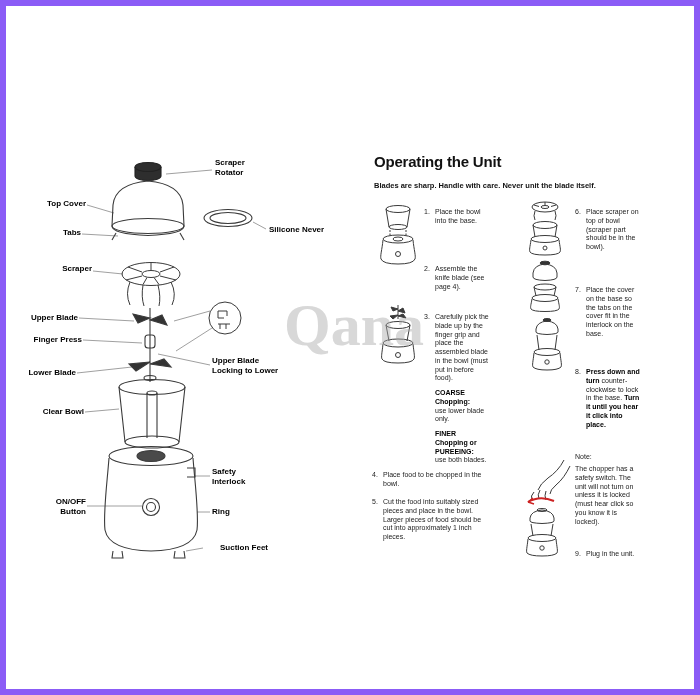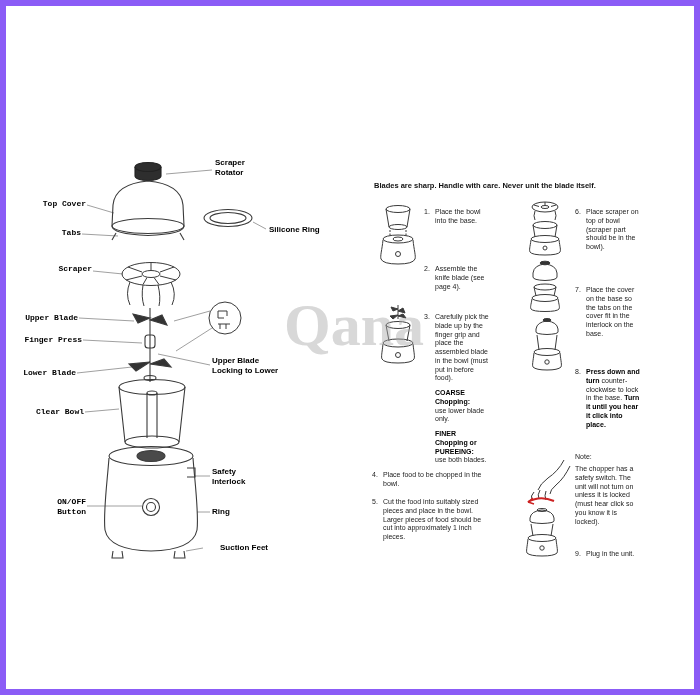--- a/index.html
+++ b/index.html
@@ -18,21 +18,21 @@
   }
 
   
   .diagram { position:absolute; left:0; top:0; width:360px; height:610px; }
   .diagram svg { position:absolute; left:0; top:0; }
   .dlabel {
     position:absolute;
     font-size:8px; font-weight:bold; color:#000;
     line-height:1.3; white-space:pre-line;
   }
-  .dlabel.r { text-align:right;font-family:Liberation Mono, monospace; }
+  .dlabel.r { text-align:right; }
 
   
   .instructions { position:absolute; left:366px; top:147px; width:305px; height:480px; }
   .ins-title { position:absolute; left:2px; top:0; font-size:15px; font-weight:bold; letter-spacing:-0.2px; }
   .ins-warning { position:absolute; left:2px; top:28px; font-size:7.5px; font-weight:bold; }
   .illu { position:absolute; }
   .step {
     position:absolute; display:flex;
     font-size:7px; line-height:1.25; color:#222;
   }
@@ -142,38 +142,39 @@
         <path d="M181 462 h8 v9 h-8"></path>
         <path d="M107 545 l-1 7 h11 l-1 -7"></path>
         <path d="M169 545 l-1 7 h11 l-1 -7"></path>
       </g>
     </svg>
 
     <div class="dlabel" style="left:209px; top:152px;">Scraper
 Rotator</div>
     <div class="dlabel r" style="left:28px;  top:193px; width:52px;">Top Cover</div>
     <div class="dlabel r" style="left:28px;  top:222px; width:47px;text-align:right;">Tabs</div>
-    <div class="dlabel" style="left:263px; top:219px;">Silicone Ring</div>
+    <div class="dlabel" style="left:263px; top:219px;">Silicone Never</div>
     <div class="dlabel r" style="left:28px;  top:258px; width:58px;">Scraper</div>
     <div class="dlabel r" style="left:8px;   top:307px; width:64px;">Upper Blade</div>
     <div class="dlabel r" style="left:8px;   top:329px; width:68px;">Finger Press</div>
     <div class="dlabel r" style="left:8px;   top:362px; width:62px;">Lower Blade</div>
     <div class="dlabel" style="left:206px; top:350px;">Upper Blade
 Locking to Lower</div>
     <div class="dlabel r" style="left:8px;   top:401px; width:70px;">Clear Bowl</div>
     <div class="dlabel" style="left:206px; top:461px;">Safety
 Interlock</div>
     <div class="dlabel r" style="left:18px;  top:491px; width:62px;">ON/OFF
 Button</div>
     <div class="dlabel" style="left:206px; top:501px;">Ring</div>
     <div class="dlabel" style="left:214px; top:537px;">Suction Feet</div>
   </div>
 
   <div class="instructions">
 
+    <div class="ins-title">Operating the Unit</div>
     <div class="ins-warning">Blades are sharp. Handle with care. Never unit the blade itself.</div>
 
     <svg class="illu" style="left:6px; top:50px;" width="40" height="64" viewBox="0 0 40 64">
       <g stroke="#3a3a3a" fill="none" stroke-width="1">
         <ellipse cx="20" cy="6" rx="12" ry="3.5"></ellipse>
         <path d="M8 6 L11 24 M32 6 L29 24"></path>
         <ellipse cx="20" cy="24" rx="9" ry="2.5"></ellipse>
         <path d="M12 27 v6 M28 27 v6" stroke-dasharray="2 1.5"></path>
         <ellipse cx="20" cy="36" rx="15" ry="4"></ellipse>
         <ellipse cx="20" cy="36" rx="5" ry="2"></ellipse>

